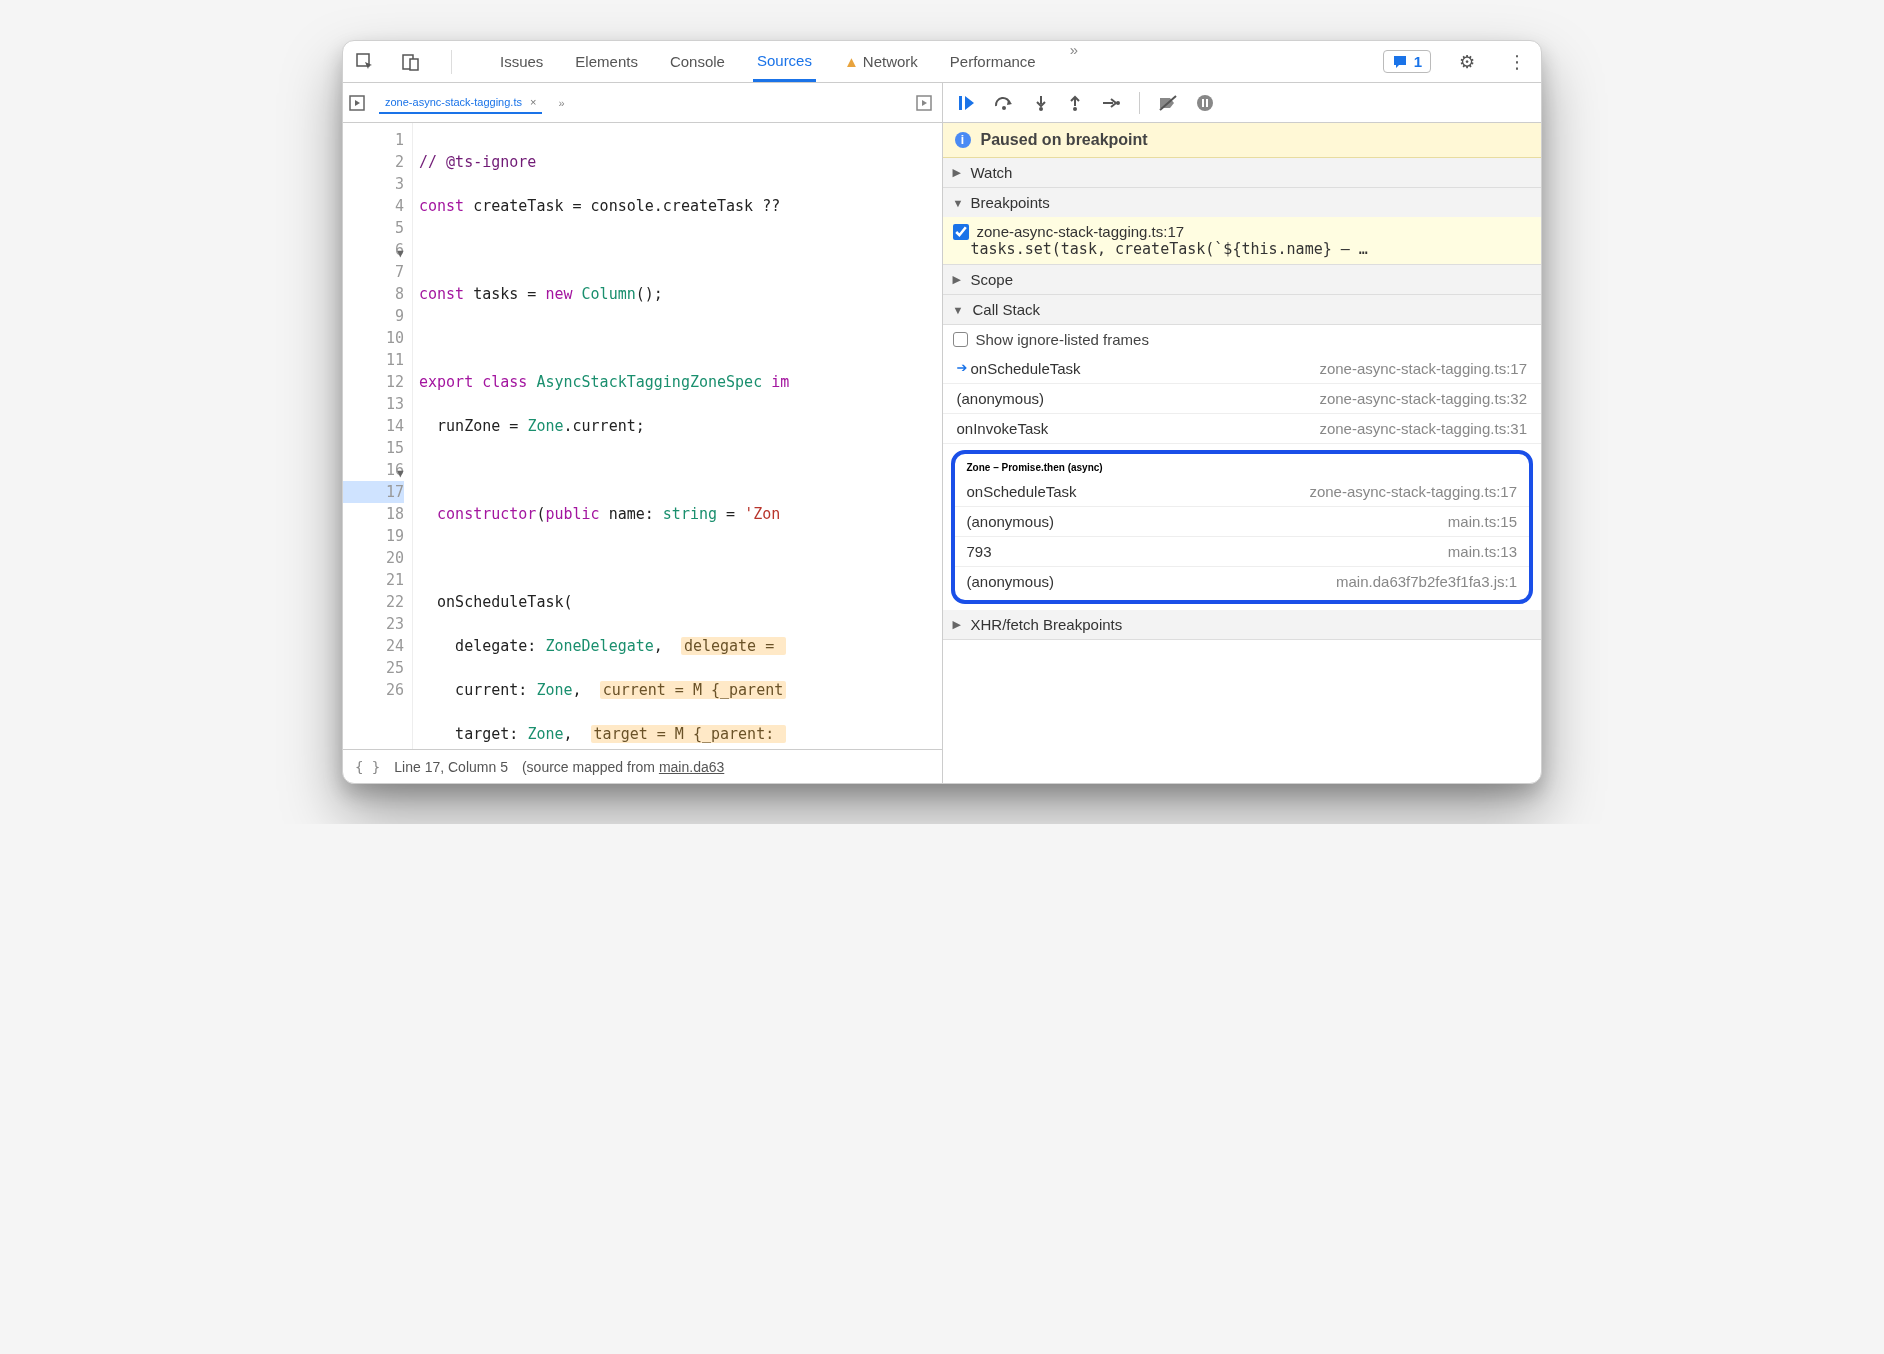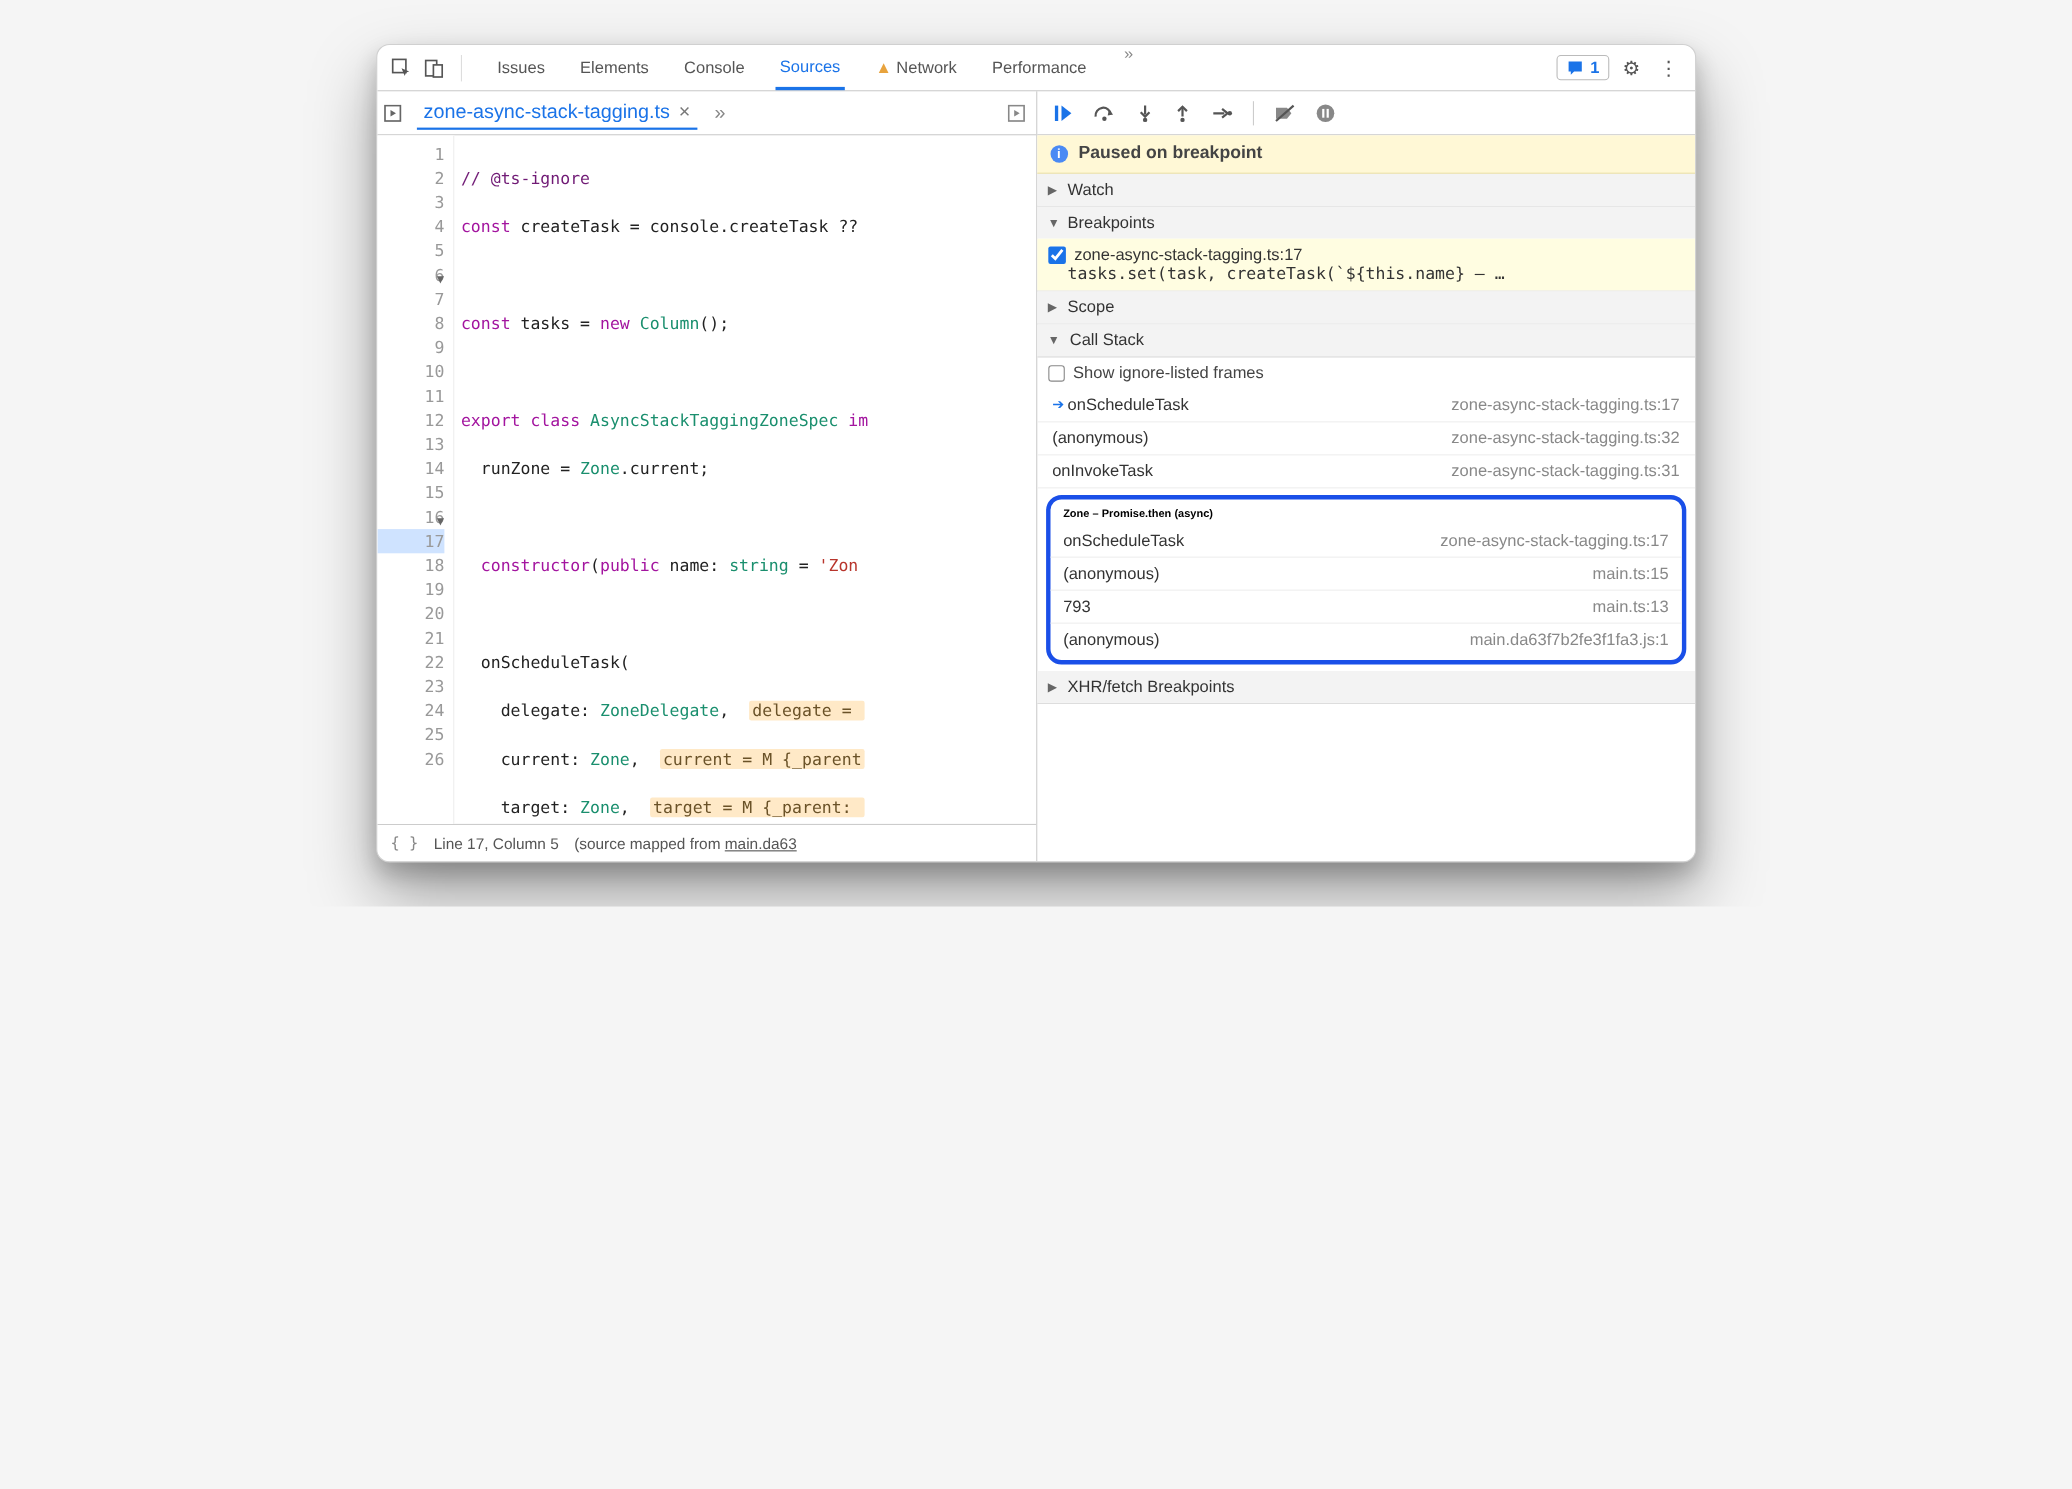--- a/index.html
+++ b/index.html
@@ -32,39 +32,39 @@
   .dot.red { background: #ff5f57; }
   .dot.yellow { background: #febc2e; }
   .dot.green { background: #28c840; }
   .title { flex: 1; text-align: center; font-weight: 600; font-size: 15px; color: #333; }
   .toolbar {
     height: 42px;
     display: flex;
     align-items: center;
     border-bottom: 1px solid #ccc;
     padding: 0 10px;
-    gap: 6px;
+    gap: 22px;
     font-size: 15px;
     color: #555;
   }
   .toolbar .pick, .toolbar .dev { width: 24px; height: 24px; display:flex; align-items:center; justify-content:center; }
   .tabs { display: flex; gap: 24px; margin-left: 16px; flex:1; align-items:stretch; height:100%; }
   .tab { display:flex; align-items:center; padding:0 4px; color:#555; cursor:pointer; }
   .tab.active { color:#1a73e8; border-bottom: 3px solid #1a73e8; font-weight:500; }
   .tab .warn { color:#e8a33d; margin-right:4px; }
   .chev { color:#888; padding:0 6px; }
   .issues-badge {
     border:1px solid #bbb; border-radius:4px; padding:2px 8px; display:flex; align-items:center; gap:6px;
     color:#1a73e8; font-weight:600;
   }
   .gear, .kebab { width:28px; text-align:center; color:#555; font-size:18px; }
   .split { display:flex; height: 700px; }
   .left { flex: 1; min-width:0; display:flex; flex-direction:column; border-right:1px solid #ccc; }
   .right { flex: 1; min-width:0; display:flex; flex-direction:column; }
-  .filetabs { height:40px; border-bottom:1px solid #ccc; display:flex; align-items:center; padding:0 6px; gap:10px; font-size:18px; color:#555;}
+  .filetabs { height:40px; border-bottom:1px solid #ccc; display:flex; align-items:center; padding:0 6px; gap:10px; font-size:11px; color:#555;}
   .filetab { display:flex; align-items:center; gap:8px; padding:4px 6px; color:#1a73e8; border-bottom:2px solid #1a73e8;}
   .filetab .x { color:#777; }
   .nav-icons { margin-left:auto; display:flex; gap:8px; color:#888;}
   .code-area { flex:1; display:flex; overflow:hidden; font-family: Menlo, Consolas, monospace; font-size:15px; }
   .gutter { width:70px; background:#fff; border-right:1px solid #eee; color:#999; text-align:right; padding:6px 8px 0 0; line-height:22px; position:relative;}
   .gutter .exp { position:absolute; left:54px; color:#666; font-size:11px;}
   .code { flex:1; padding:6px 0 0 6px; line-height:22px; white-space:pre; overflow:hidden; color:#222;}
   .ln { height:22px; position:relative; }
   .c-comment { color:#701a75; }
   .c-kw { color:#a3159f;margin-top:25px; }

